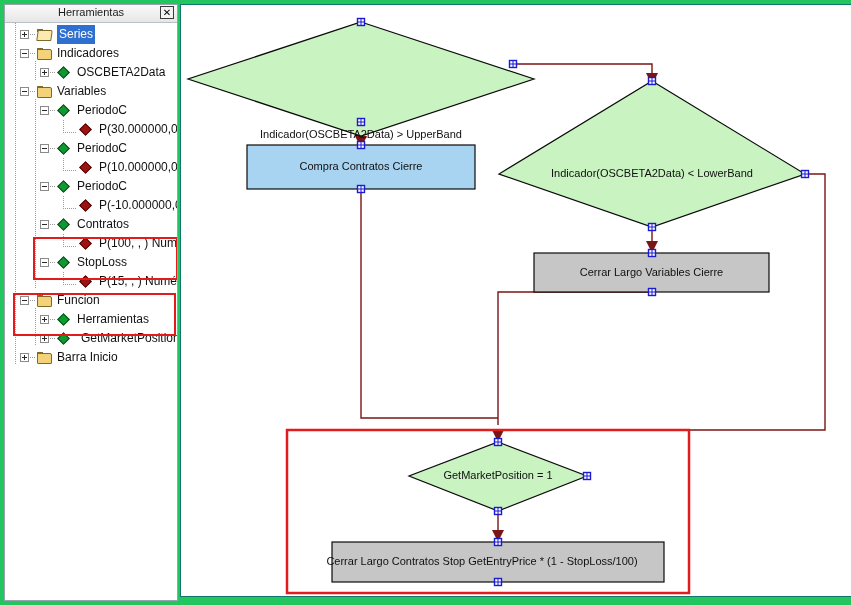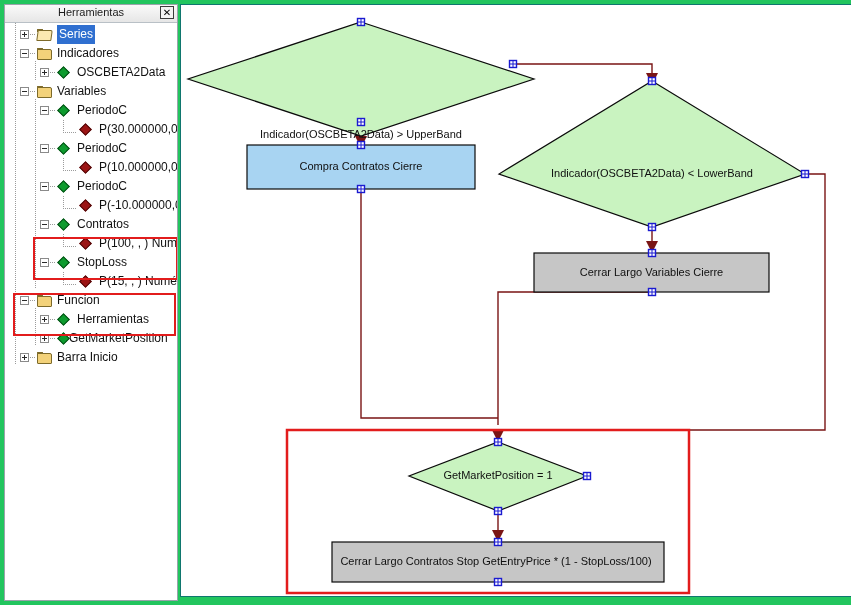--- a/index.html
+++ b/index.html
@@ -173,21 +173,21 @@
         <div class="trow">
           <div class="exp plus" style="left: 26px;"></div>
           <div class="hdot" style="left: 36px; top: 9px; width: 6px;"></div>
           <div class="dia green" style="left: 45px;"></div>
           <span class="lbl" style="left: 63px;">Herramientas</span>
         </div>
         <div class="trow">
           <div class="exp plus" style="left: 26px;"></div>
           <div class="hdot" style="left: 36px; top: 9px; width: 6px;"></div>
           <div class="dia green" style="left: 45px;"></div>
-          <span class="lbl" style="left: 55px;">GetMarketPosition</span>
+          <span class="lbl" style="left: 67px;">GetMarketPosition</span>
         </div>
         <div class="trow">
           <div class="exp plus" style="left: 6px;"></div>
           <div class="hdot" style="left: 16px; top: 9px; width: 6px;"></div>
           <div class="folder" style="left: 23px;">
             <span class="tab"></span>
             <span class="bk"></span>
           </div>
           <span class="lbl" style="left: 43px;">Barra Inicio</span>
         </div>
@@ -277,15 +277,15 @@
         <path d="M317 533.5 L317 540.5 M313.5 537 L320.5 537"></path>
         <path d="M317 573.5 L317 580.5 M313.5 577 L320.5 577"></path>
       </g>
     </svg>
 
     <div class="nodetext" style="left:30px;top:123px;width:300px;">Indicador(OSCBETA2Data) &gt; UpperBand</div>
     <div class="nodetext" style="left:66px;top:155px;width:228px;">Compra Contratos Cierre</div>
     <div class="nodetext" style="left:321px;top:162px;width:300px;">Indicador(OSCBETA2Data) &lt; LowerBand</div>
     <div class="nodetext" style="left:353px;top:261px;width:235px;">Cerrar Largo Variables Cierre</div>
     <div class="nodetext" style="left:227px;top:464px;width:180px;">GetMarketPosition = 1</div>
-    <div class="nodetext" style="left:149px;top:550px;width:332px;">Cerrar Largo Contratos Stop GetEntryPrice * (1 - StopLoss/100)</div>
+    <div class="nodetext" style="left:135px;top:550px;width:332px;">Cerrar Largo Contratos Stop GetEntryPrice * (1 - StopLoss/100)</div>
   </div>
 </div>
 
 </body></html>

